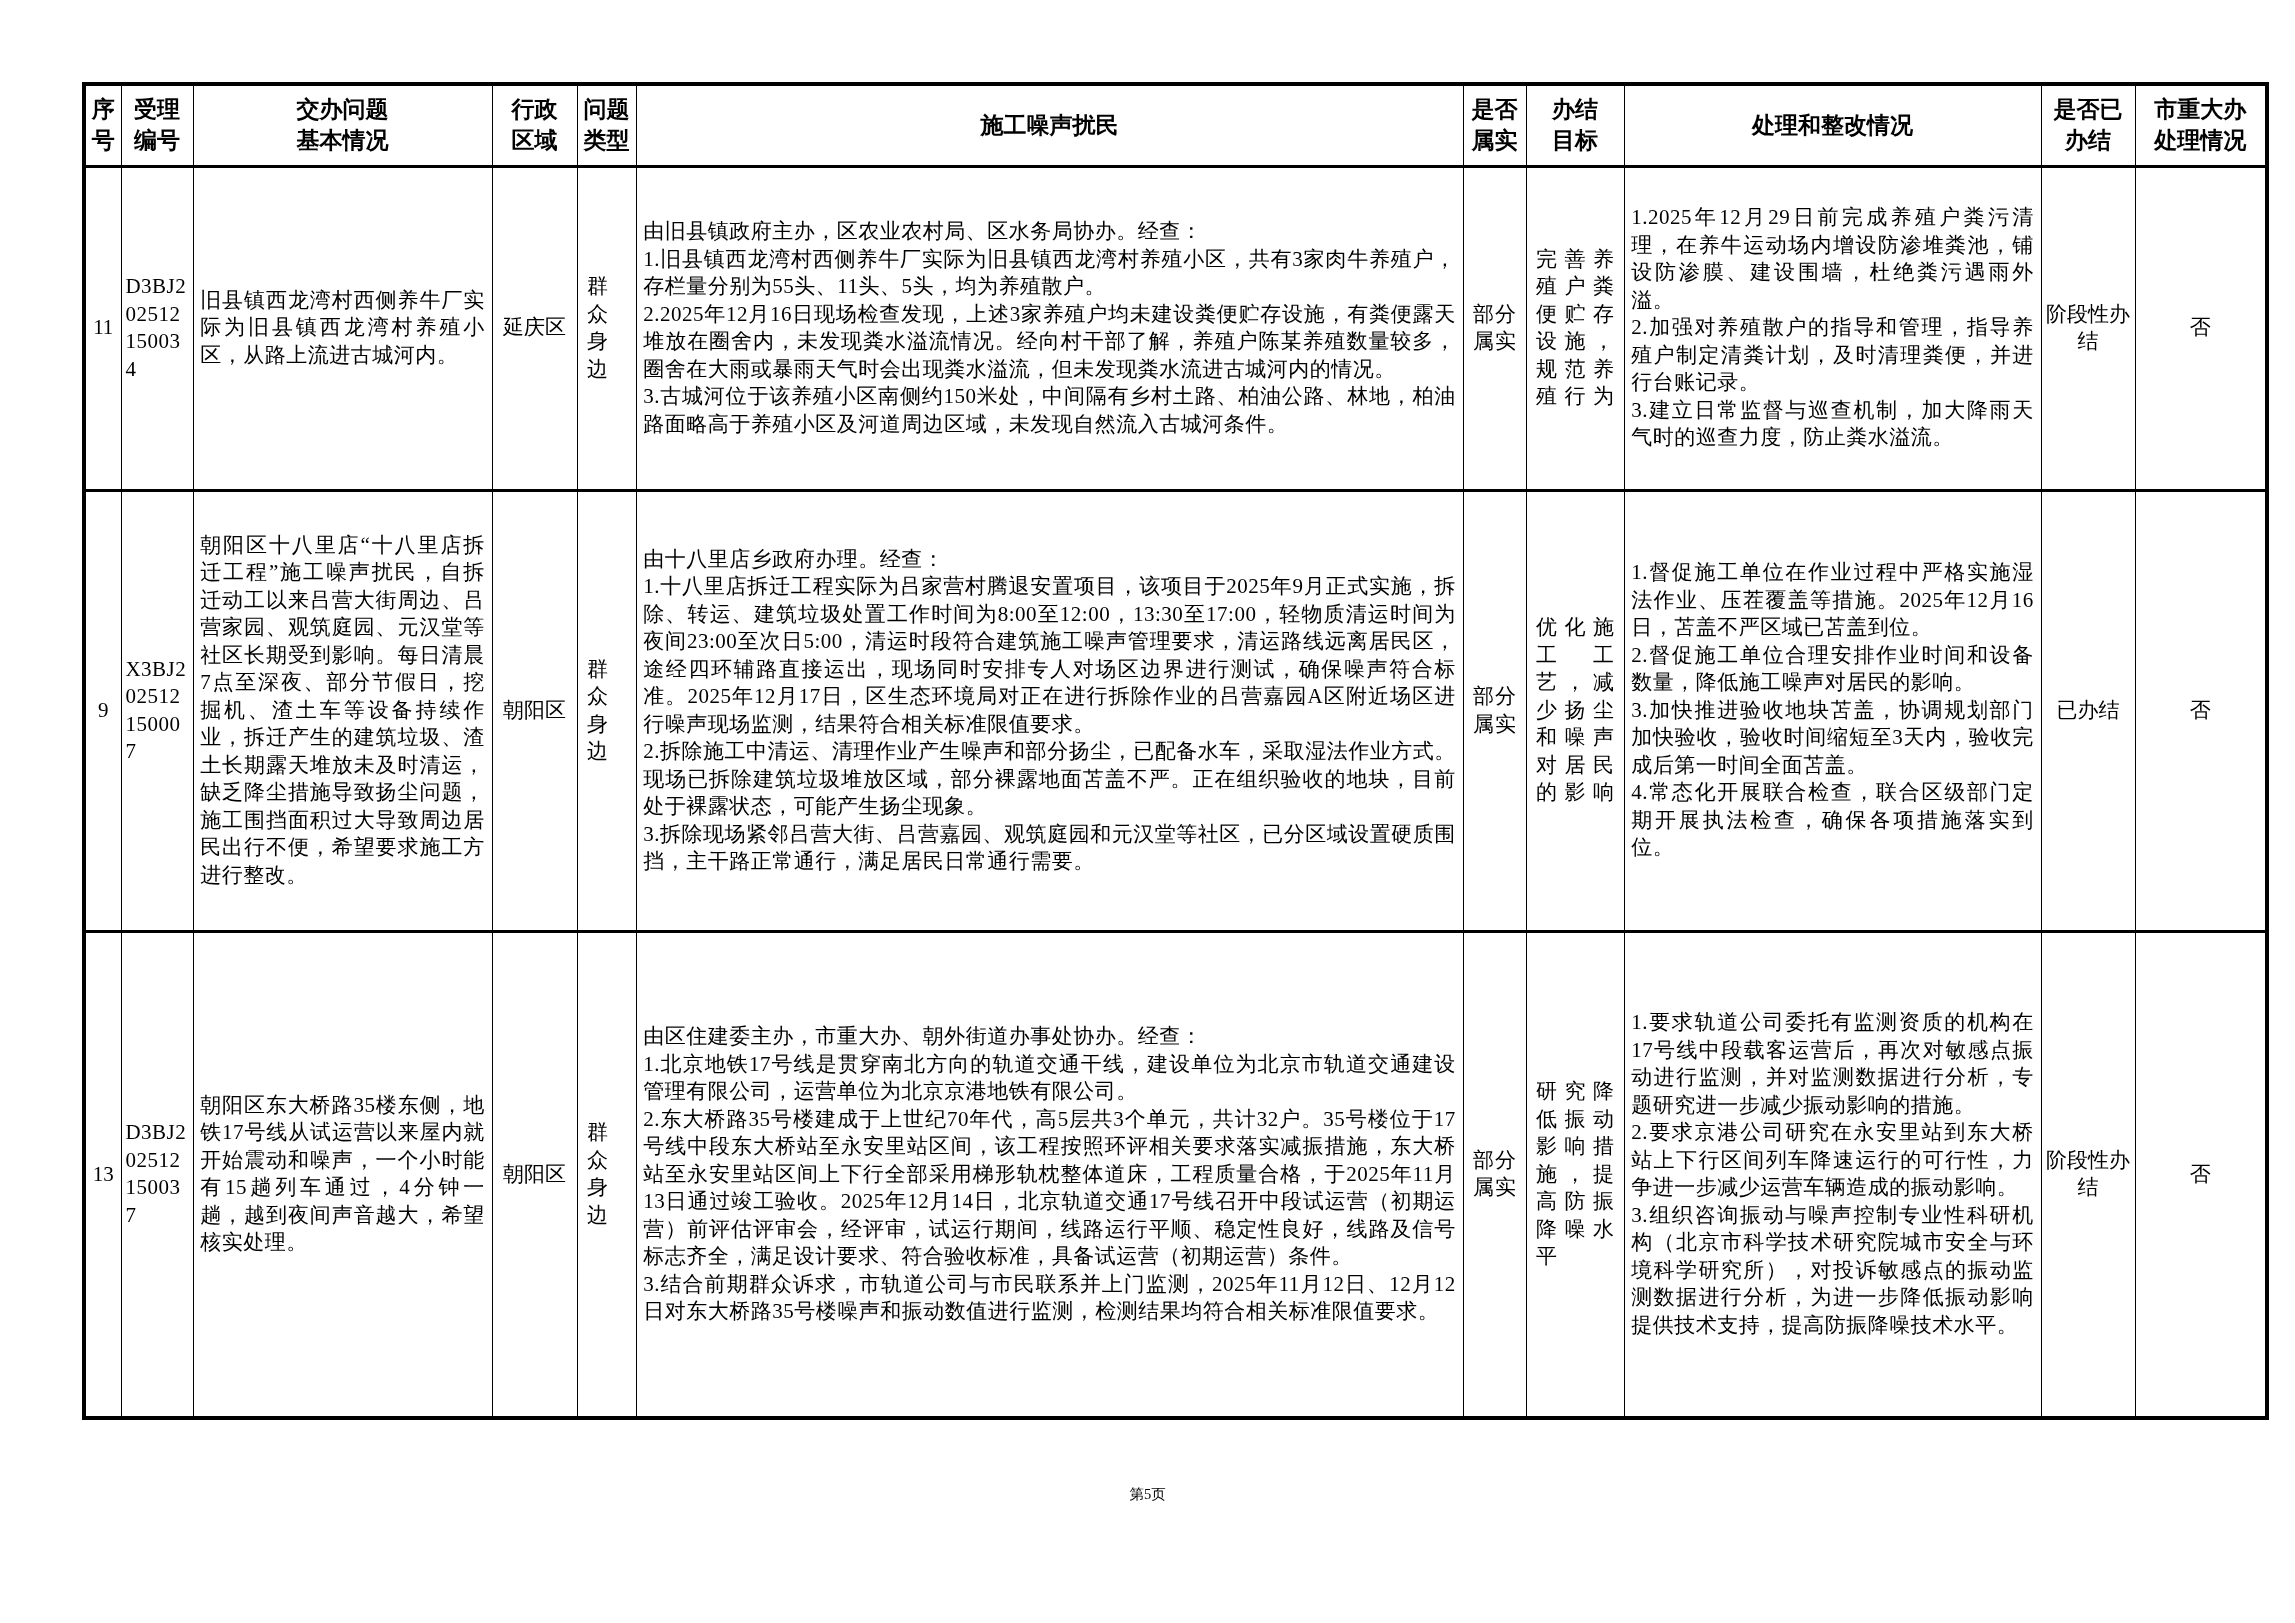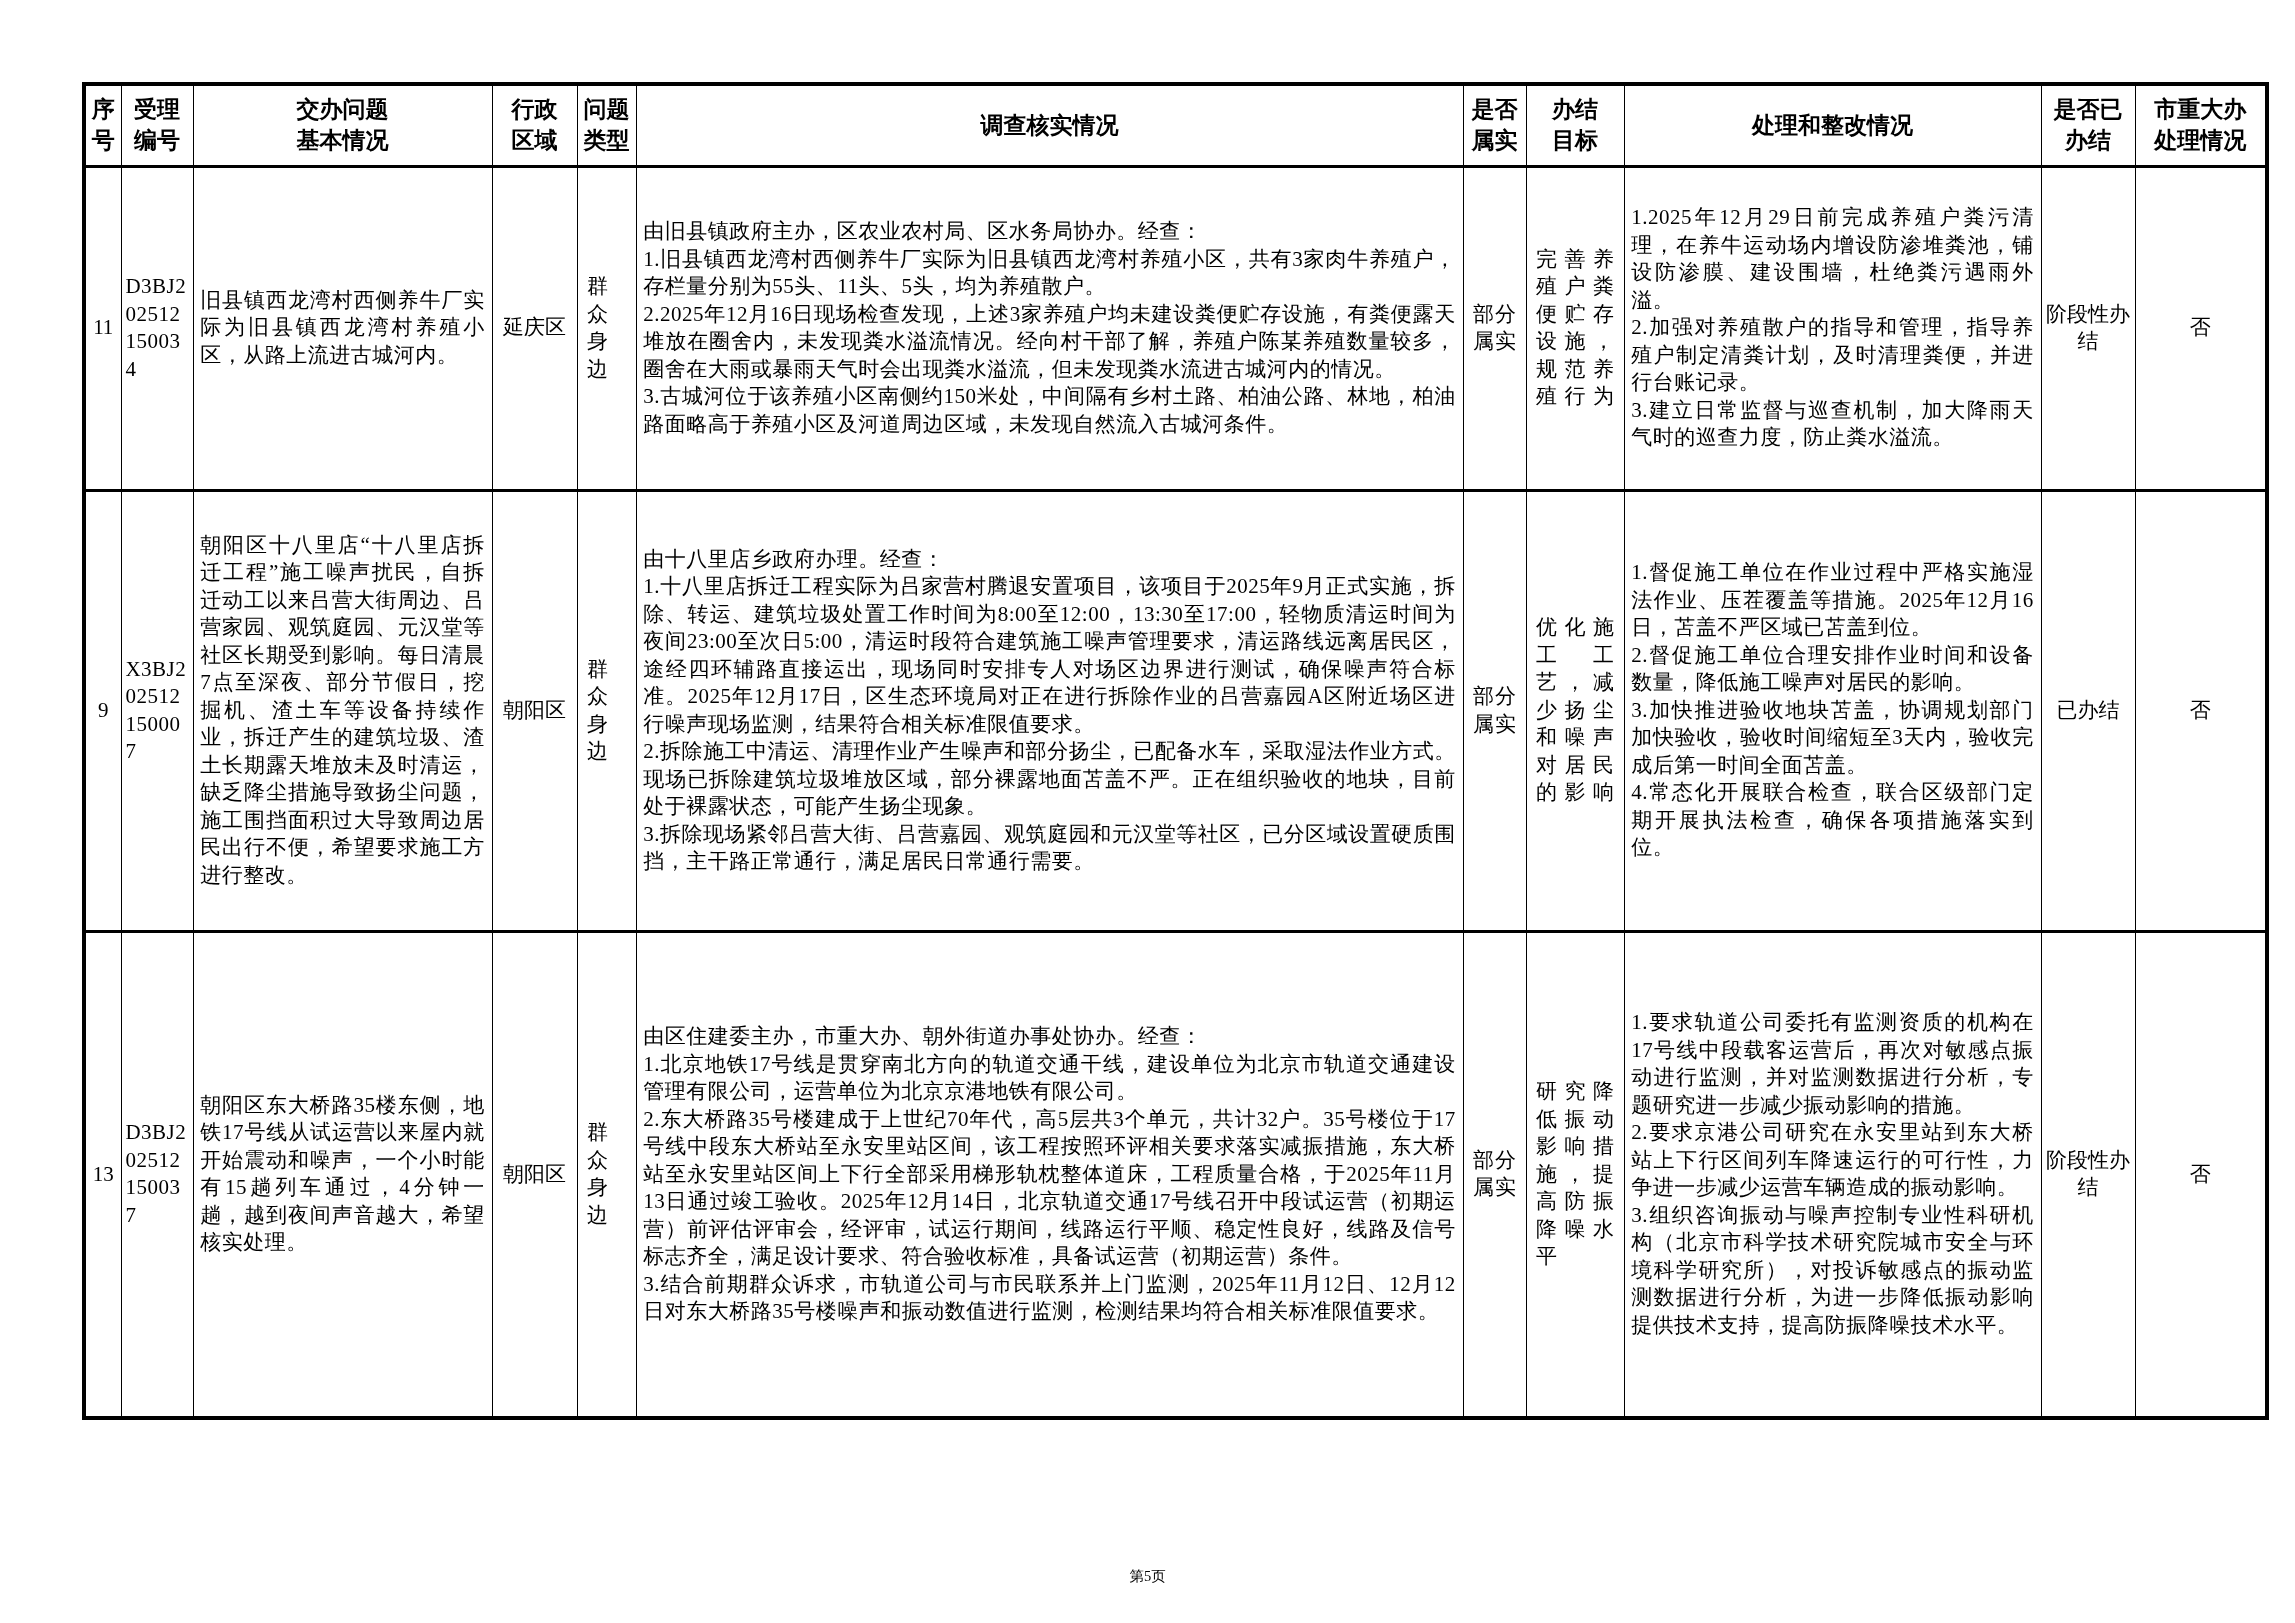--- a/index.html
+++ b/index.html
@@ -40,21 +40,21 @@
   td.jus{
     text-align:justify;text-justify:inter-character;
     letter-spacing:0.5px;
   }
   td.dist{
     text-align:justify;text-align-last:justify;text-justify:inter-character;
     word-break:break-all;
     padding:4.8px 9.6px;
   }
   .footer{
-    position:absolute;left:0;top:1567px;width:100%;
+    position:absolute;left:0;top:1485px;width:100%;
     text-align:center;font-size:14.5px;
   }
 </style>
 </head>
 <body>
 
 <table class="report">
   <colgroup>
     <col style="width:37px">
       <col style="width:72px">
@@ -73,21 +73,21 @@
     <th>序
 号</th>
     <th>受理
 编号</th>
     <th>交办问题
 基本情况</th>
     <th>行政
 区域</th>
     <th>问题
 类型</th>
-    <th>调查核实情况</th>
+    <th>施工噪声扰民</th>
     <th>是否
 属实</th>
     <th>办结
 目标</th>
     <th>处理和整改情况</th>
     <th>是否已
 办结</th>
     <th>市重大办
 处理情况</th>
   </tr>

